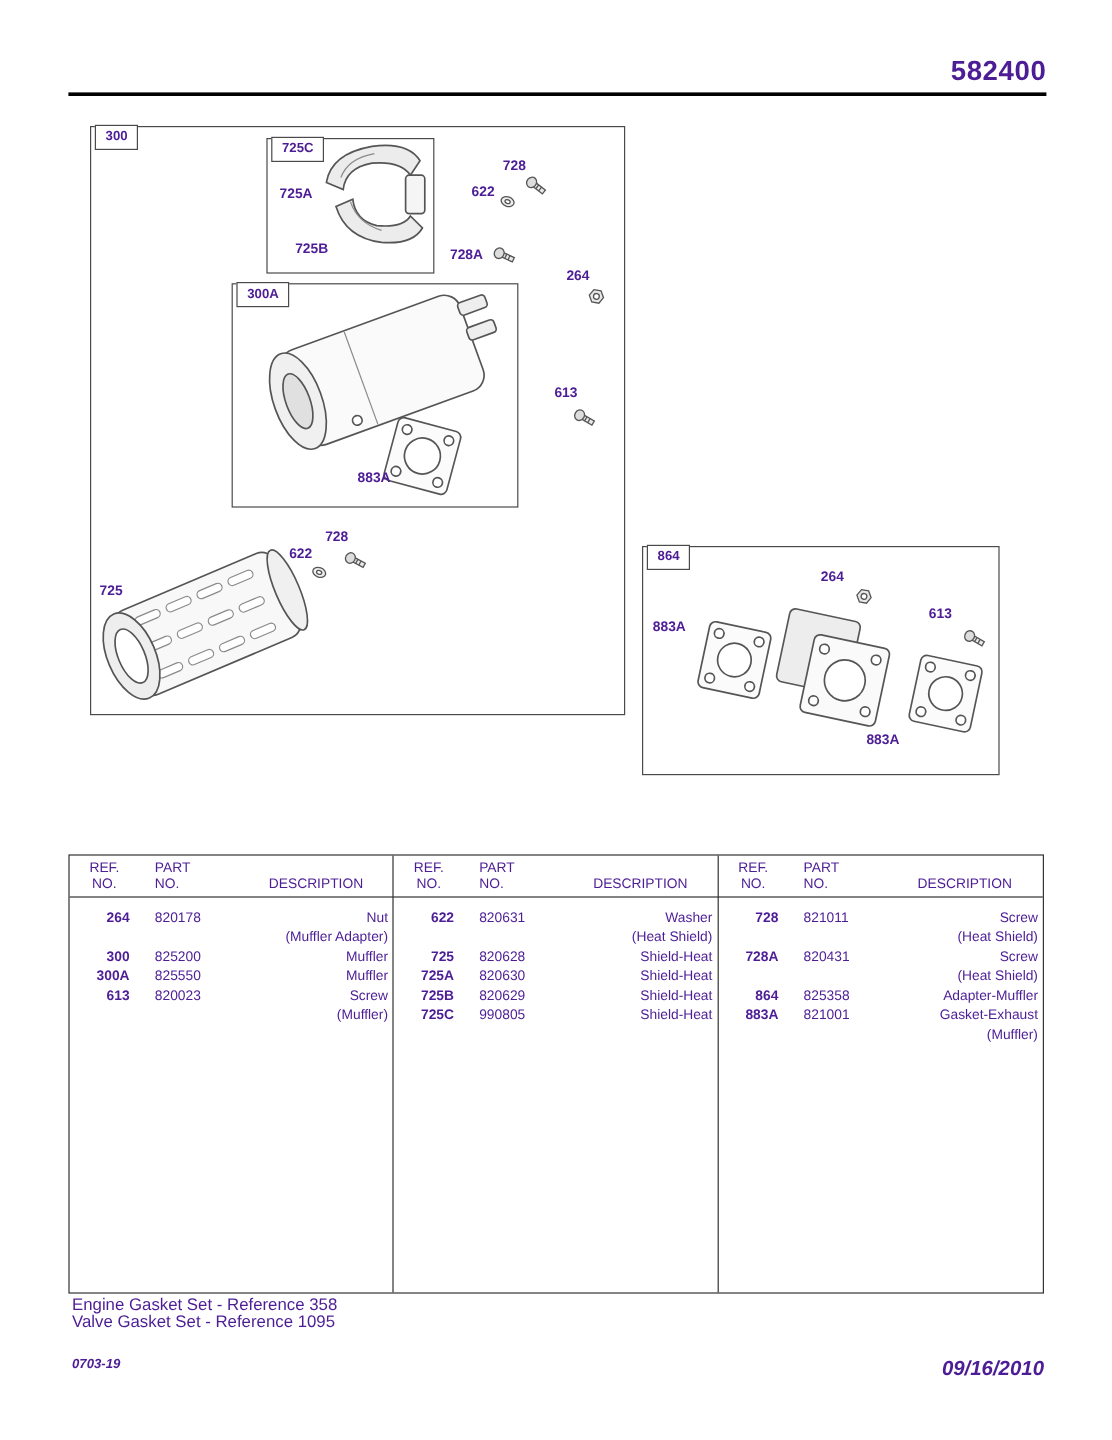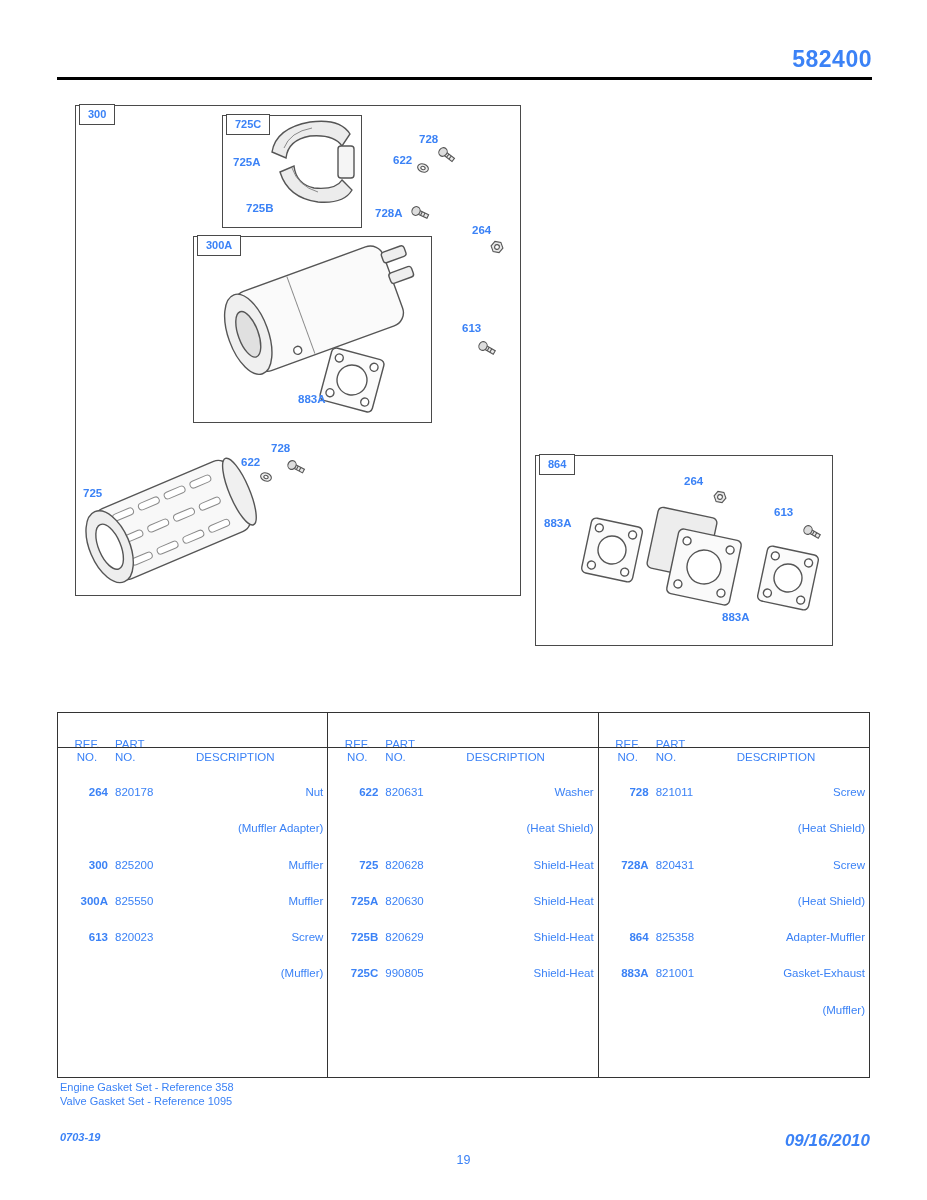--- a/index.html
+++ b/index.html
@@ -1,18 +1,18 @@
 <!DOCTYPE html>
 <html><head>
 <meta charset="utf-8">
 <style>
   html,body { margin:0; padding:0; background:#e9e9e9; }
   .page {
     position:relative; width:927px; height:1200px; margin:0 auto;
-    background:#ffffff; font-family:"Liberation Sans", sans-serif; color:#3b82f6;
+    background:#ffffff; font-family:"Liberation Sans", sans-serif; color:#4c1d95;
     overflow:hidden;
   }
   .model {
     position:absolute; top:46px; right:55px;
     font-size:23px; font-weight:700; letter-spacing:0.5px;
   }
   .top-rule { position:absolute; top:77px; left:57px; width:815px; height:2.5px; background:#000; }
 
   .frame { position:absolute; border:1.4px solid #4a4a4a; background:transparent; }
   .frame-label {
@@ -23,32 +23,32 @@
   svg.draw { position:absolute; left:0; top:0; z-index:3; }
 
   
   .parts-table {
     position:absolute; left:57px; top:712px; width:813px; height:366px;
     border:1.5px solid #333; display:flex; box-sizing:border-box; background:#fff;
   }
   .head-rule { position:absolute; left:0; right:0; top:34px; height:1.4px; background:#333; }
   .pt-col { width:271px; box-sizing:border-box; border-right:1.5px solid #333; padding:5px 4px 0 8px; }
   .pt-col:last-child { border-right:none; }
-  .pt-grid { display:grid; grid-template-columns:42px 58px 1fr; column-gap:7px;margin-top:20px; }
+  .pt-grid { display:grid; grid-template-columns:42px 58px 1fr; column-gap:21px; }
   .pt-h { font-size:11.5px; line-height:13px; display:flex; flex-direction:column; }
   .pt-h span { display:block; }
   .h-ref { text-align:center; }
   .h-desc { justify-content:flex-end; padding-left:16px; }
   .pt-rows { margin-top:13px; }
   .pt-row { font-size:11.5px; line-height:16.3px; }
   .pt-ref { text-align:right; font-weight:700; }
   .pt-part { font-weight:400; }
   .pt-desc { font-weight:400;text-align:right; }
 
-  .notes { position:absolute; left:60px; top:1081px; font-size:11px; line-height:13.5px; }
+  .notes { position:absolute; left:60px; top:1081px; font-size:14px; line-height:13.5px; }
   .footer-left  { position:absolute; left:60px;  top:1131px; font-size:11px;   font-weight:700; font-style:italic; }
   .footer-center{ position:absolute; left:0; right:0; top:1131px; text-align:center; font-size:12.5px; font-weight:700; font-style:italic; }
   .footer-right { position:absolute; right:57px; top:1131px; font-size:17px;   font-weight:700; font-style:italic; }
   .page-number  { position:absolute; left:0; right:0; top:1153px; text-align:center; font-size:12.5px; }
 </style>
 </head>
 <body>
 
 <div class="page">
 
@@ -360,15 +360,14 @@
     </div>
   </div>
 
   <div class="notes">
     <div>Engine Gasket Set - Reference 358</div>
     <div>Valve Gasket Set - Reference 1095</div>
   </div>
 
   <div class="footer-left">0703-19</div>
   <div class="footer-right">09/16/2010</div>
-  <div class="page-number">19</div>
 
 </div>
 
 </body></html>

